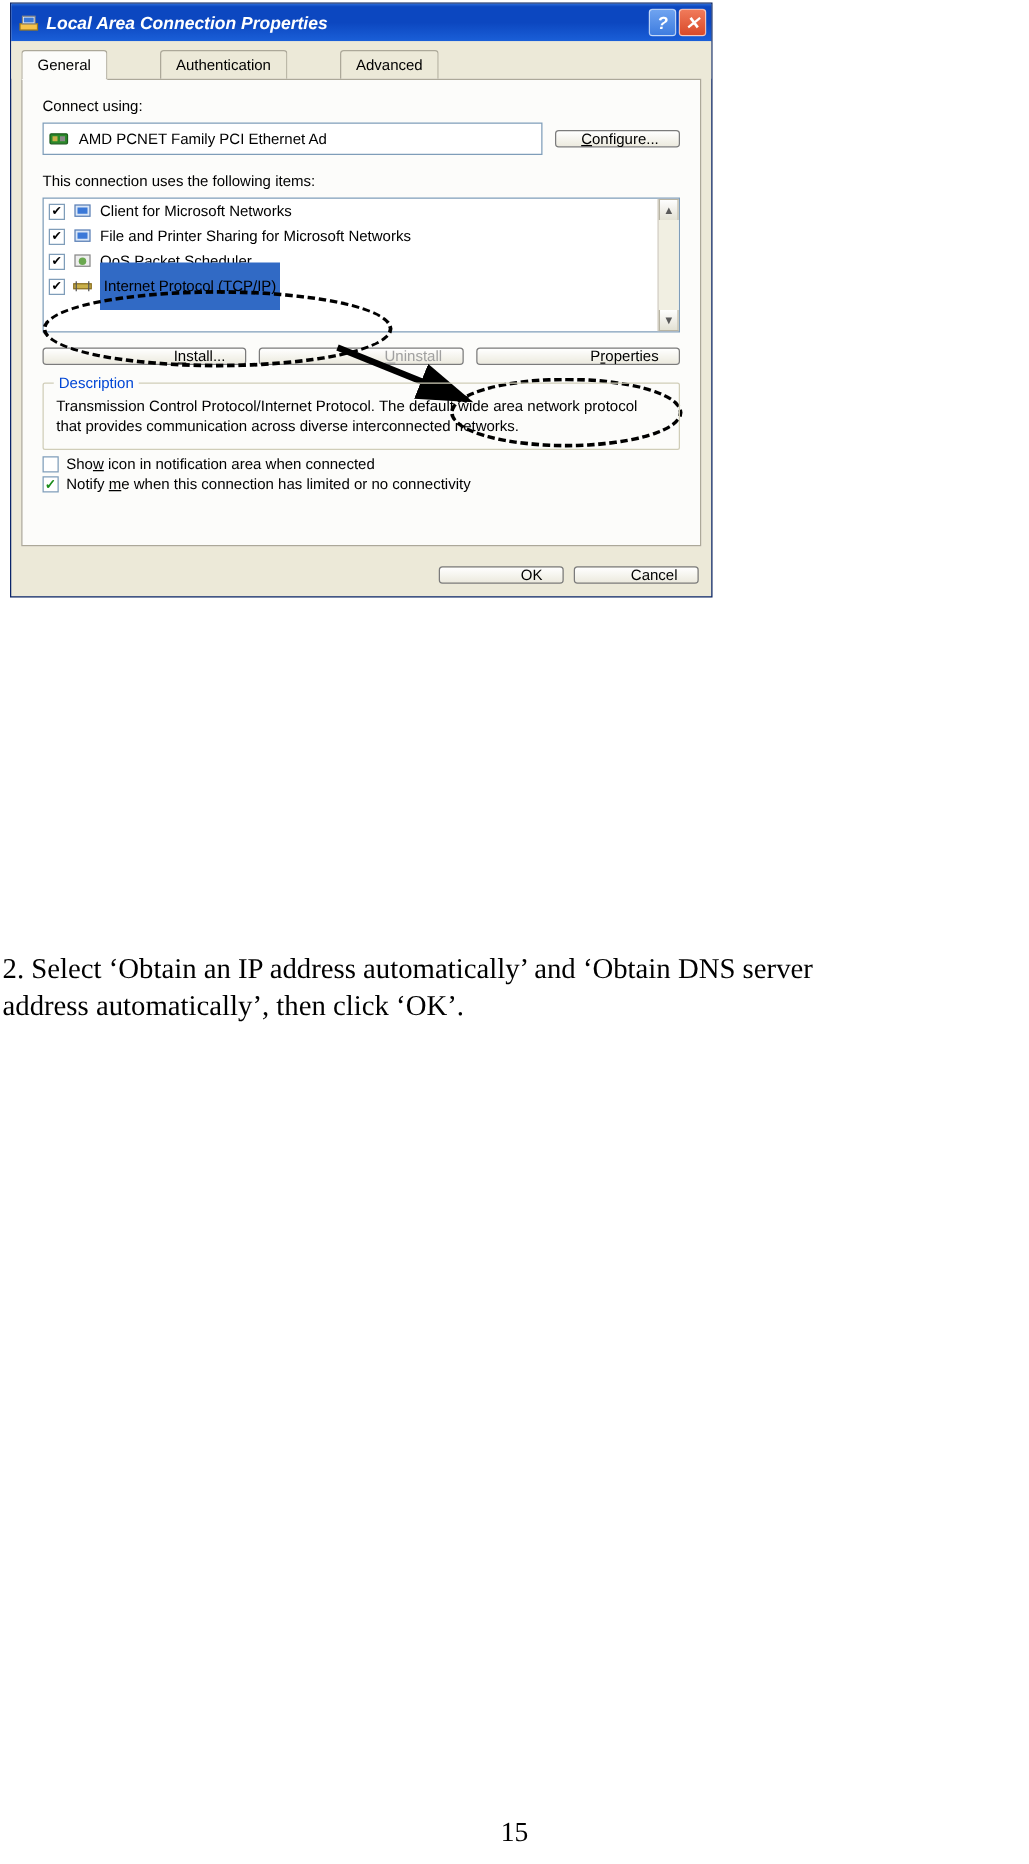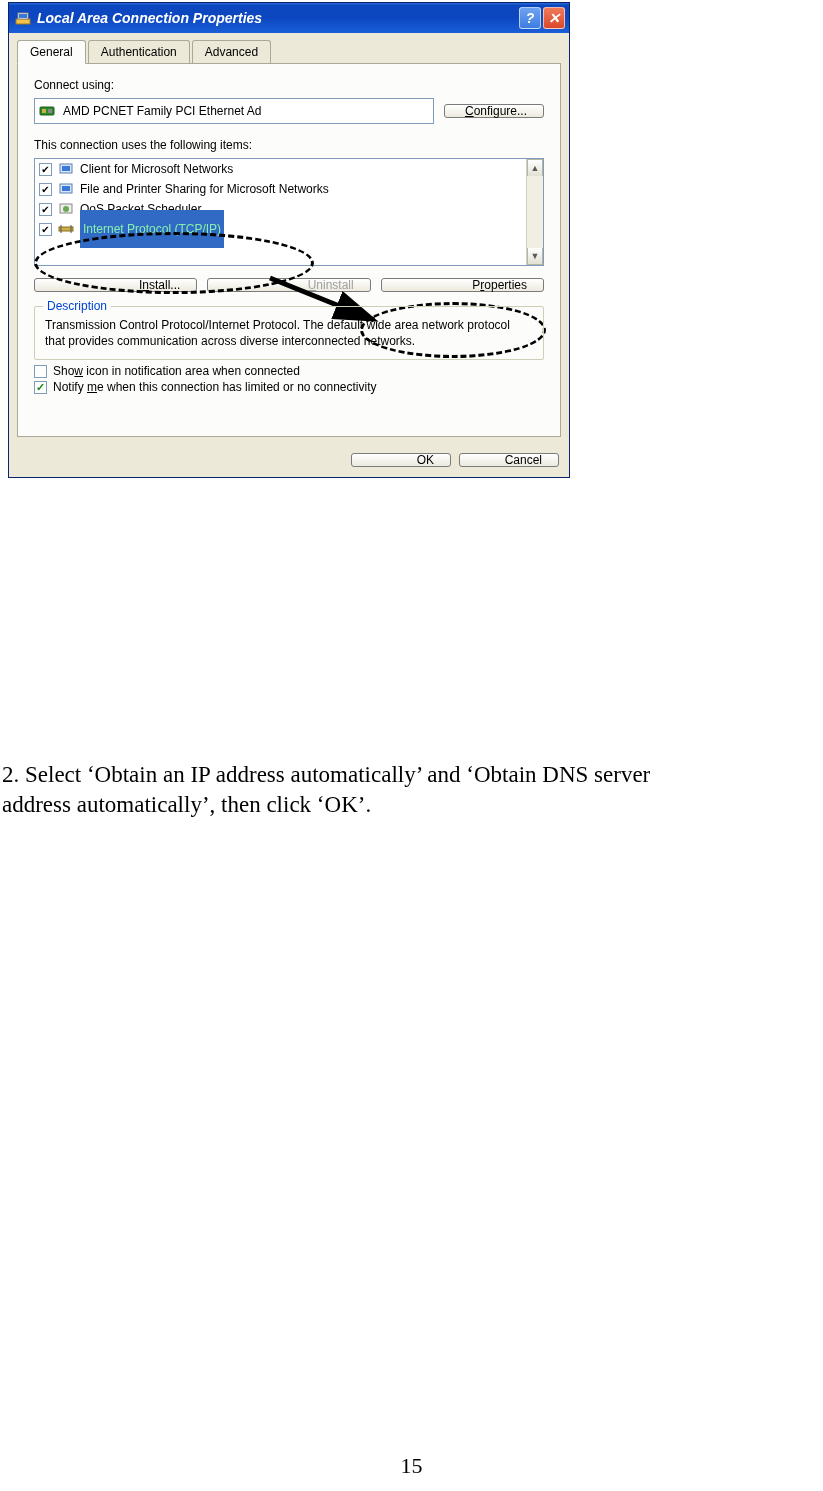--- a/index.html
+++ b/index.html
@@ -42,20 +42,21 @@
     border-radius: 3px; display:flex; align-items:center; justify-content:center;
     font-weight: bold; color:#fff; font-size:14px;
     border:1px solid rgba(255,255,255,.6);
   }
   .helpbtn { background: linear-gradient(#6fa3f0,#3e7de0); }
   .closebtn { background: linear-gradient(#f07a5a,#d94a2a); }
   .tabstrip {
     display:flex;
     padding: 6px 8px 0 8px;
     background:#ece9d8;
+    gap:40px;
   }
   .tab {
     padding: 4px 12px 4px 12px;
     background:#ece9d8;
     border:1px solid #aca899;
     border-bottom:none;
     border-radius: 3px 3px 0 0;
     margin-right:2px;
     font-size:12px;
     position:relative;
@@ -109,21 +110,21 @@
     display:flex; align-items:center;
     height:20px; padding:0 4px;
     font-size:12px;
   }
   .cb {
     width:13px;height:13px;border:1px solid #7f9db9;background:#fff;margin-right:6px;
     display:flex;align-items:center;justify-content:center;font-size:10px;color:#000;
   }
   .proto-icon { width:18px;height:16px;margin-right:4px;display:inline-block; }
   .listrow.selected .item-label{
-    background:#316ac5;color:#86efac; padding:12px 3px;
+    background:#316ac5;color:#000000; padding:12px 3px;
   }
   .btnrow3 { display:flex; gap:10px; margin-bottom:14px; }
   .btnrow3 .xpbtn { flex:1; min-width:0; }
   .groupbox {
     border:1px solid #d0cdb8;
     border-radius:2px;
     padding:10px 10px 10px 10px;
     margin-bottom:4px;
     position:relative;
   }

